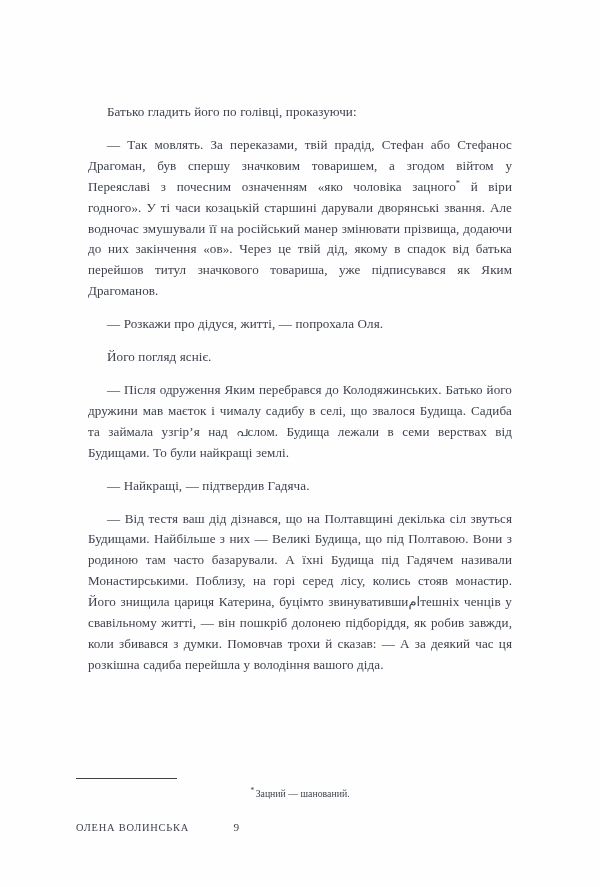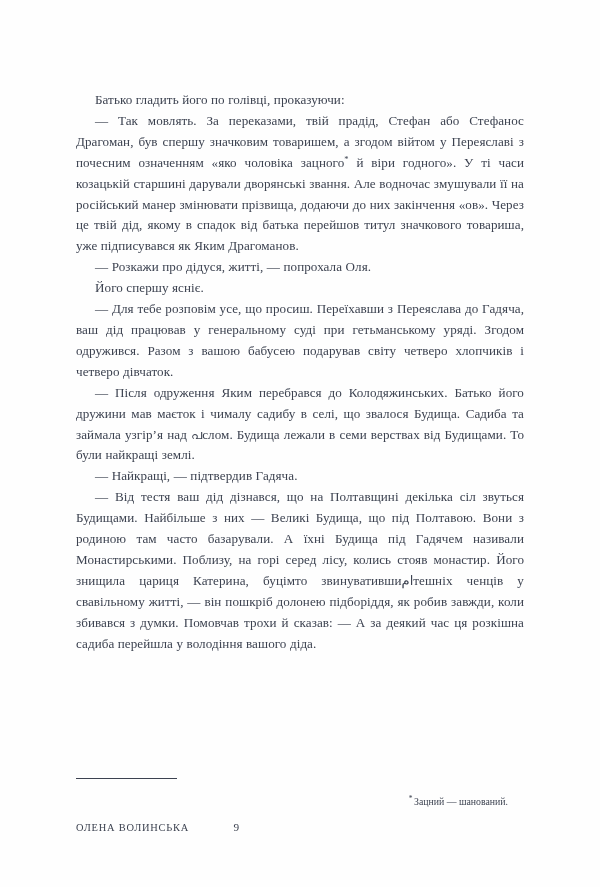--- a/index.html
+++ b/index.html
@@ -27,21 +27,21 @@
   }
 
   .text-block {
     position: absolute;
     left: 76px;
     top: 90px;
     width: 448px;
   }
 
   .para {
-    margin: 0;
+    margin: 12px;
     font-size: 13.1px;
     line-height: 20.9px;
     text-align: justify;
     text-justify: inter-word;
     text-indent: 19px;
     color: #3c4250;
     letter-spacing: 0.005em;
     word-spacing: 0.01em;
     hyphens: manual;
   }
@@ -60,25 +60,25 @@
   }
 
   .footnote-rule {
     width: 101px;
     height: 1.3px;
     background: #3c4250;
     margin: 0 0 6px 0;
   }
 
   .footnote-text {
-    margin: 16px;
+    margin: 8px;
     font-size: 9.8px;
     line-height: 13px;
     color: #3c4250;
-    text-align: right;
+    text-align: center;
   }
 
   .footnote-text .fn-star {
     font-size: 7.5px;
     vertical-align: super;
     line-height: 0;
     margin-right: 1.5px;
   }
 
   .footer {
@@ -112,23 +112,22 @@
 <div class="page">
 
   <div class="text-block">
 
     <p class="para">Батько гладить його по голівці, проказуючи:</p>
 
     <p class="para"><span>— Так мовлять. За переказами, твій прадід, Стефан або Стефанос Драгоман, був спершу значковим товаришем, а згодом війтом у Переяславі з почесним означенням «яко чоловіка зацного</span><span class="fn-marker">*</span><span> й віри годного». У ті часи козацькій старшині дарували дворянські звання. Але водночас змушували її на російський манер змінювати прізвища, додаючи до них закінчення «ов». Через це твій дід, якому в спадок від батька перейшов титул значкового товариша, уже підписувався як Яким Драгоманов.</span></p>
 
     <p class="para">— Розкажи про дідуся, житті, — попрохала Оля.</p>
 
-    <p class="para">Його спершу ясніє.</p>
+    <p class="para">Його погляд ясніє.</p>
 
-    <p class="para">— Для тебе розповім усе, що просиш. Переїхавши з Переяслава до Гадяча, ваш дід працював у генеральному суді при гетьманському уряді. Згодом одружився. Разом з вашою бабусею подарував світу четверо хлопчиків і четверо дівчаток.</p>
 
 
     <p class="para">— Після одруження Яким перебрався до Колодяжинських. Батько його дружини мав маєток і чималу садибу в селі, що звалося Будища. Садиба та займала узгір’я над പслом. Будища лежали в семи верствах від Будищами. То були найкращі землі.</p>
 
     <p class="para">— Найкращі, — підтвердив Гадяча.</p>
 
     <p class="para">— Від тестя ваш дід дізнався, що на Полтавщині декілька сіл звуться Будищами. Найбільше з них — Великі Будища, що під Полтавою. Вони з родиною там часто базарували. А їхні Будища під Гадячем називали Монастирськими. Поблизу, на горі серед лісу, колись стояв монастир. Його знищила цариця Катерина, буцімто звинуватившиامтешніх ченців у свавільному житті, — він пошкріб долонею підборіддя, як робив завжди, коли збивався з думки. Помовчав трохи й сказав: — А за деякий час ця розкішна садиба перейшла у володіння вашого діда.</p>
 
   </div>
 

